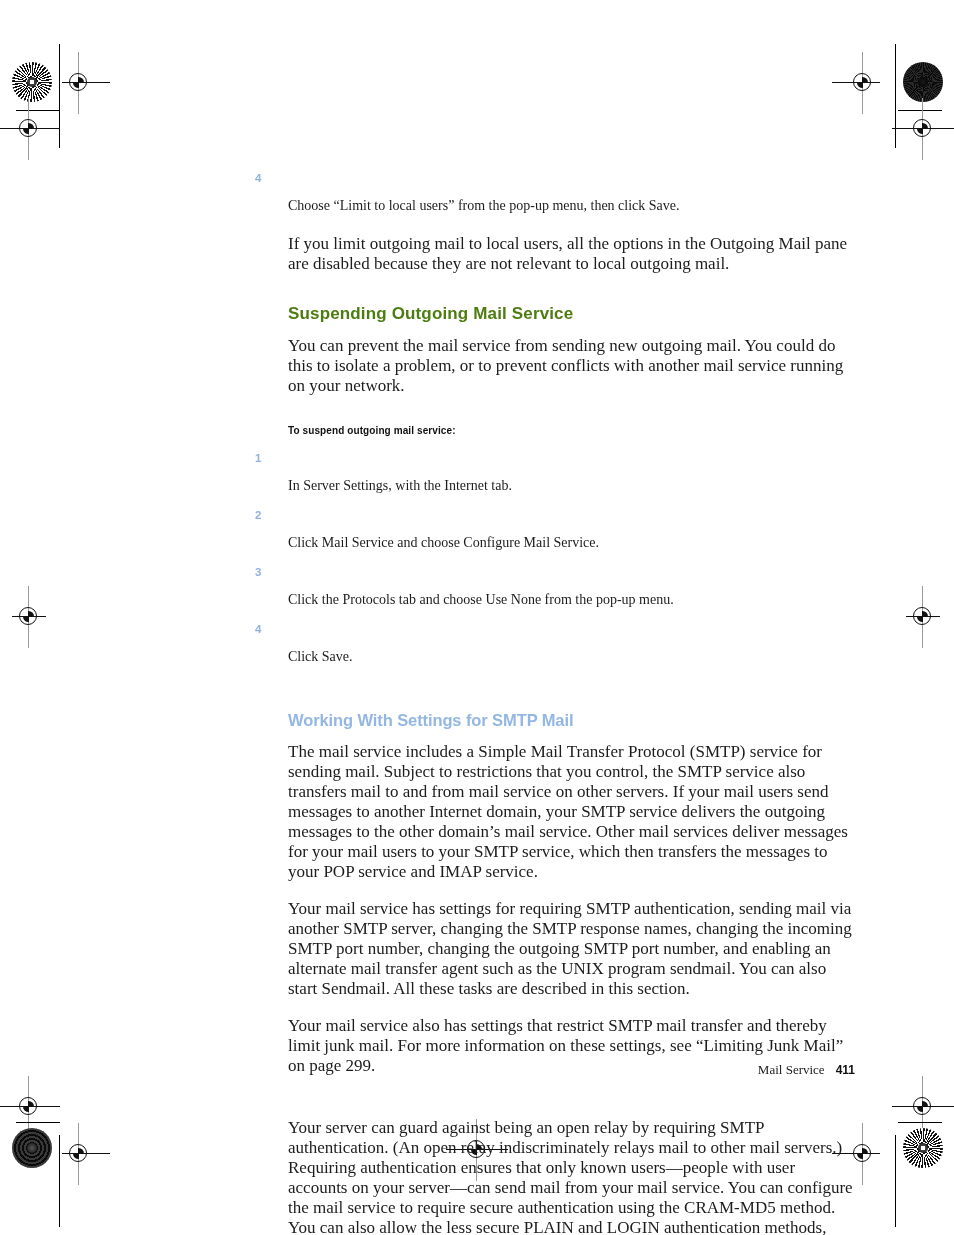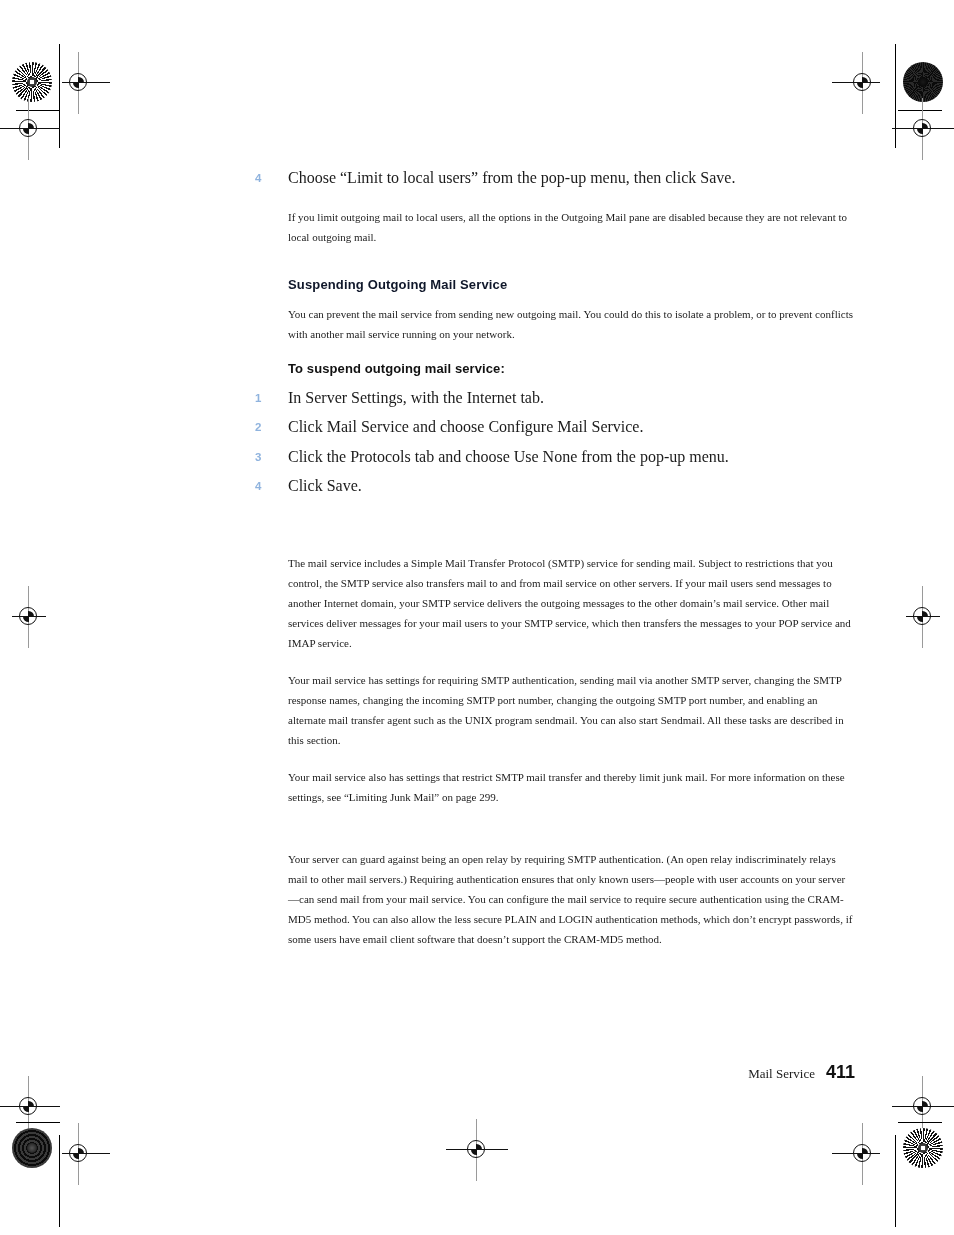--- a/index.html
+++ b/index.html
@@ -110,28 +110,29 @@
     flex: 0 0 33px;
     font-family: "Liberation Sans", "DejaVu Sans", sans-serif;
     font-weight: bold;
     font-size: 11.5px;
     color: #8fb3de;
     line-height: 19.5px;
     padding-top: 1px;
   }
   .num-item .num-text {
     flex: 1 1 auto;
-    font-size: 16px;
+    font-size: 14px;
     line-height: 20px;
     color: #1c1c1c;
+    margin-top: 28px;
   }
 
   p.body {
     margin: 0 0 0 33px;
-    font-size: 11px;
+    font-size: 17px;
     line-height: 20px;
     color: #1c1c1c;
   }
 
   .gap-sm { height: 12px; }
   .gap-md { height: 17px; }
   .gap-lg { height: 30px; }
   .gap-xl { height: 44px; }
 
   h2.section-head {
@@ -140,30 +141,30 @@
     font-weight: bold;
     font-size: 16.5px;
     letter-spacing: -0.1px;
     color: #93b7e2;
   }
 
   h3.sub-head {
     margin: 0 0 0 33px;
     font-family: "Liberation Sans", "DejaVu Sans", sans-serif;
     font-weight: bold;
-    font-size: 13px;
+    font-size: 17px;
     letter-spacing: 0.15px;
-    color: #0f172a;
+    color: #4d7c0f;
   }
 
   h4.proc-head {
-    margin: 0 0 0 33px;
-    font-family: "Liberation Sans", "DejaVu Sans", sans-serif;
-    font-weight: bold;
-    font-size: 13px;
+    margin: 12px 0 0 33px;
+    font-family: "Liberation Sans", "DejaVu Sans", sans-serif;
+    font-weight: bold;
+    font-size: 10px;
     letter-spacing: 0.1px;
     color: #111111;
   }
 
   
   .footer {
     position: absolute;
     right: 99px;
     top: 1062px;
     display: flex;
@@ -171,21 +172,21 @@
     gap: 11px;
   }
   .footer .chapter {
     font-family: "Liberation Serif", "DejaVu Serif", serif;
     font-size: 13px;
     color: #1c1c1c;
   }
   .footer .pageno {
     font-family: "Liberation Sans", "DejaVu Sans", sans-serif;
     font-weight: bold;
-    font-size: 18px;
+    font-size: 12px;
     color: #111111;
   }
 </style>
 </head>
 <body>
 
 <div class="star-target" style="left:12px; top:62px;"></div>
 <div class="trim-v" style="left:59px; top:44px; height:104px;"></div>
 <div class="reg rt-h" style="left:62px; top:66px;">
   <div class="vline"></div>
@@ -308,20 +309,21 @@
       <div class="num-text">Click the Protocols tab and choose Use None from the pop-up menu.</div>
     </div>
     <div class="num-item" style="margin-bottom:0;">
       <div class="num">4</div>
       <div class="num-text">Click Save.</div>
     </div>
   </div>
 
   <div class="gap-xl"></div>
 
+  <h2 class="section-head">Working With Settings for SMTP Mail</h2>
 
   <div class="gap-sm"></div>
 
   <p class="body">The mail service includes a Simple Mail Transfer Protocol (SMTP) service for sending mail. Subject to restrictions that you control, the SMTP service also transfers mail to and from mail service on other servers. If your mail users send messages to another Internet domain, your SMTP service delivers the outgoing messages to the other domain’s mail service. Other mail services deliver messages for your mail users to your SMTP service, which then transfers the messages to your POP service and IMAP service.</p>
 
   <div class="gap-md"></div>
 
   <p class="body">Your mail service has settings for requiring SMTP authentication, sending mail via another SMTP server, changing the SMTP response names, changing the incoming SMTP port number, changing the outgoing SMTP port number, and enabling an alternate mail transfer agent such as the UNIX program sendmail. You can also start Sendmail. All these tasks are described in this section.</p>
 
   <div class="gap-md"></div>

